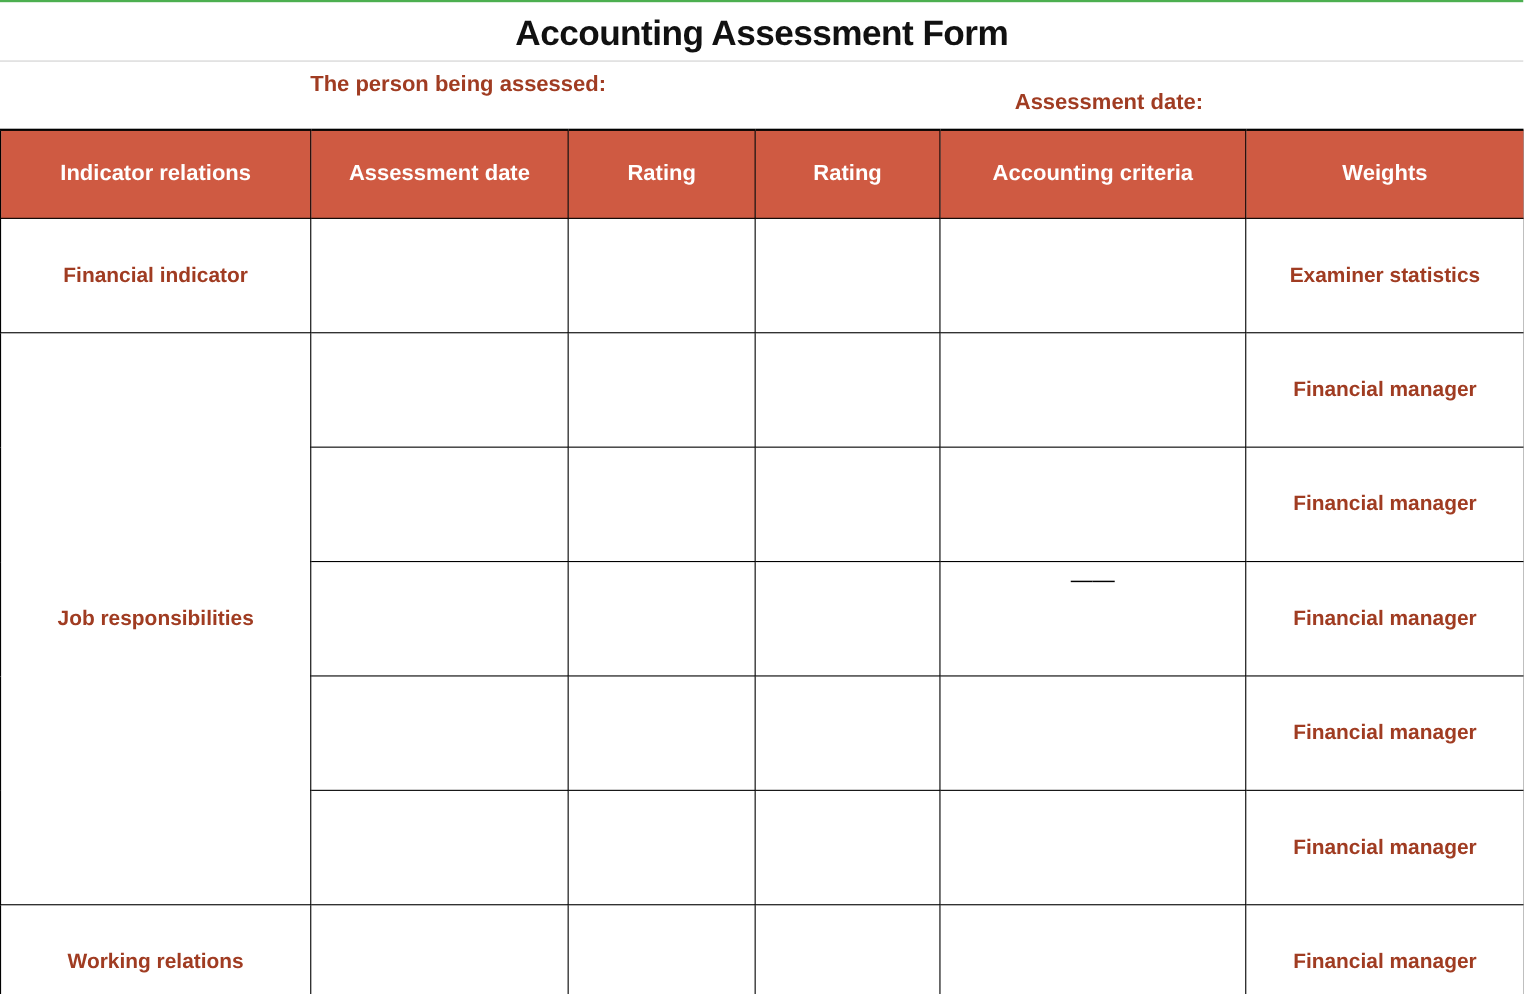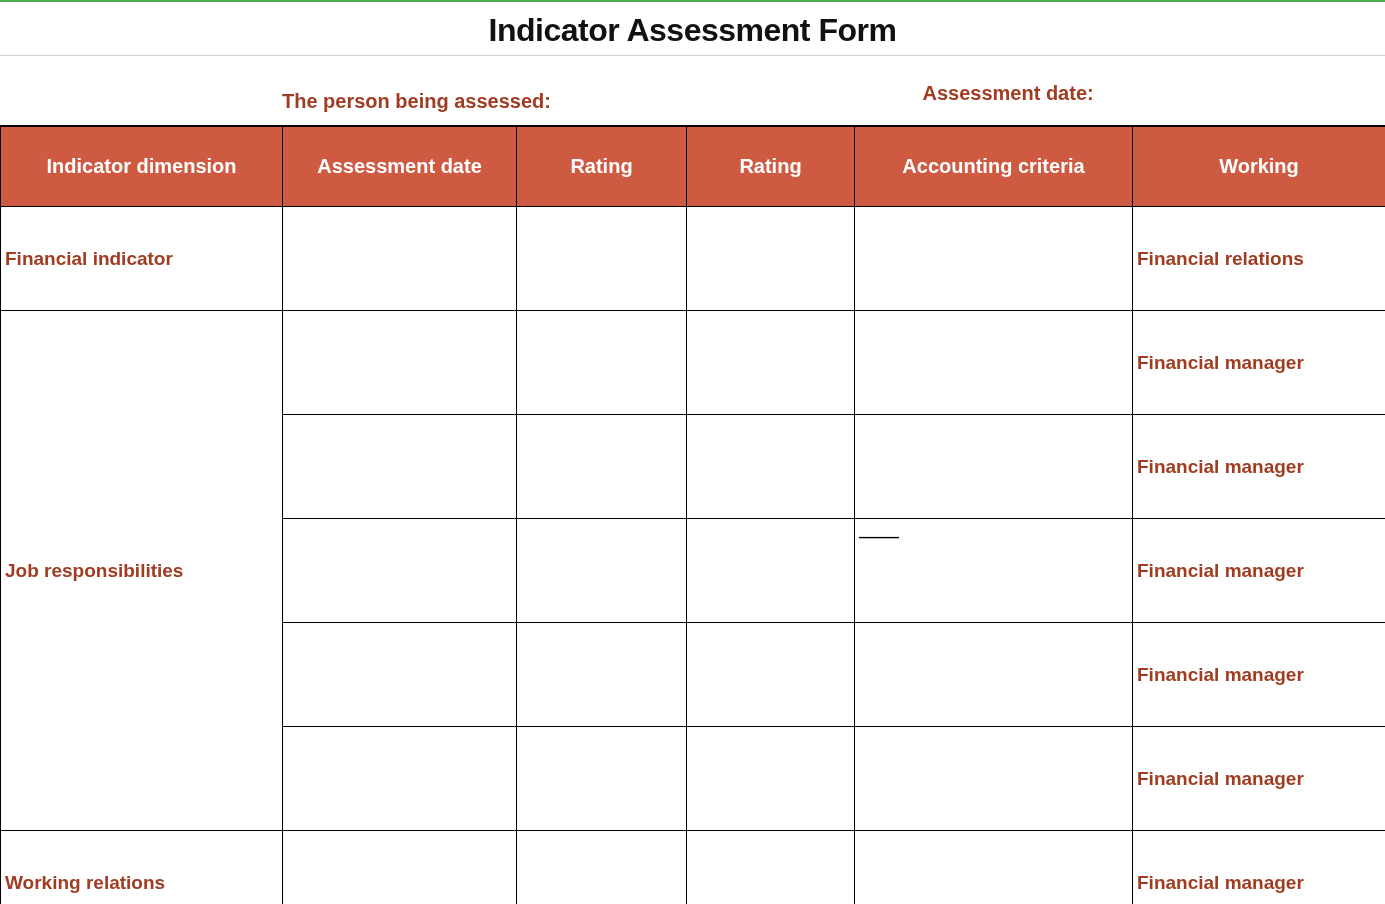--- a/index.html
+++ b/index.html
@@ -24,21 +24,20 @@
       display: flex;
       border-top: 1px solid #d0d0d0;
       padding: 10px 0 12px;
     }
     .subhead .left {
       width: 50%;
       padding-left: 282px;
       color: #a03c22;
       font-weight: 700;
       font-size: 20px;
-      margin-top: 24px;
     }
     .subhead .right {
       width: 50%;
       padding-left: 230px;
       color: #a03c22;
       font-weight: 700;
       font-size: 20px;
       margin-top: 16px;
     }
     table.grid {
@@ -52,77 +51,77 @@
       font-weight: 700;
       font-size: 20px;
       text-align: center;
       padding: 28px 8px;
       border: 1px solid #000000;
       border-top: 2px solid #000000;
     }
     table.grid td {
       border: 1px solid #000000;
       height: 104px;
-      text-align: left;
+      text-align: center;
       vertical-align: middle;
       font-size: 19px;
       font-weight: 700;
       color: #a03c22;
       padding: 4px;
     }
     table.grid td.plain { font-weight: 400; color: #000; }
     table.grid td.criteria { vertical-align: top; padding-top: 6px; font-weight: 400; color:#000;}
     col.c1 { width: 282px; }
     col.c2 { width: 234px; }
     col.c3 { width: 170px; }
     col.c4 { width: 168px; }
     col.c5 { width: 278px; }
     col.c6 { width: 253px; }
     .dash { font-size: 20px; color:#000; font-weight:400; }
   </style>
 </head>
 <body>
 
 <div class="title-bar">
-  <h1>Indicator Assessment Form</h1>
+  <h1>Accounting Assessment Form</h1>
 </div>
 
 <div class="subhead">
   <div class="left">The person being assessed:</div>
   <div class="right">Assessment date:</div>
 </div>
 
 <table class="grid">
   <colgroup>
     <col class="c1">
       <col class="c2">
       <col class="c3">
       <col class="c4">
       <col class="c5">
       <col class="c6">
   </colgroup>
   <thead>
     <tr>
-      <th>Indicator dimension</th>
+      <th>Indicator relations</th>
       <th>Assessment date</th>
       <th>Rating</th>
       <th>Rating</th>
       <th>Accounting criteria</th>
-      <th>Working</th>
+      <th>Weights</th>
     </tr>
   </thead>
   <tbody>
 
     <tr>
       <td>Financial indicator</td>
       <td class="plain"></td>
       <td class="plain"></td>
       <td class="plain"></td>
       <td class="plain"></td>
-      <td>Financial relations</td>
+      <td>Examiner statistics</td>
     </tr>
 
     <tr>
       <td rowspan="5">Job responsibilities</td>
       <td class="plain"></td>
       <td class="plain"></td>
       <td class="plain"></td>
       <td class="plain"></td>
       <td>Financial manager</td>
     </tr>

